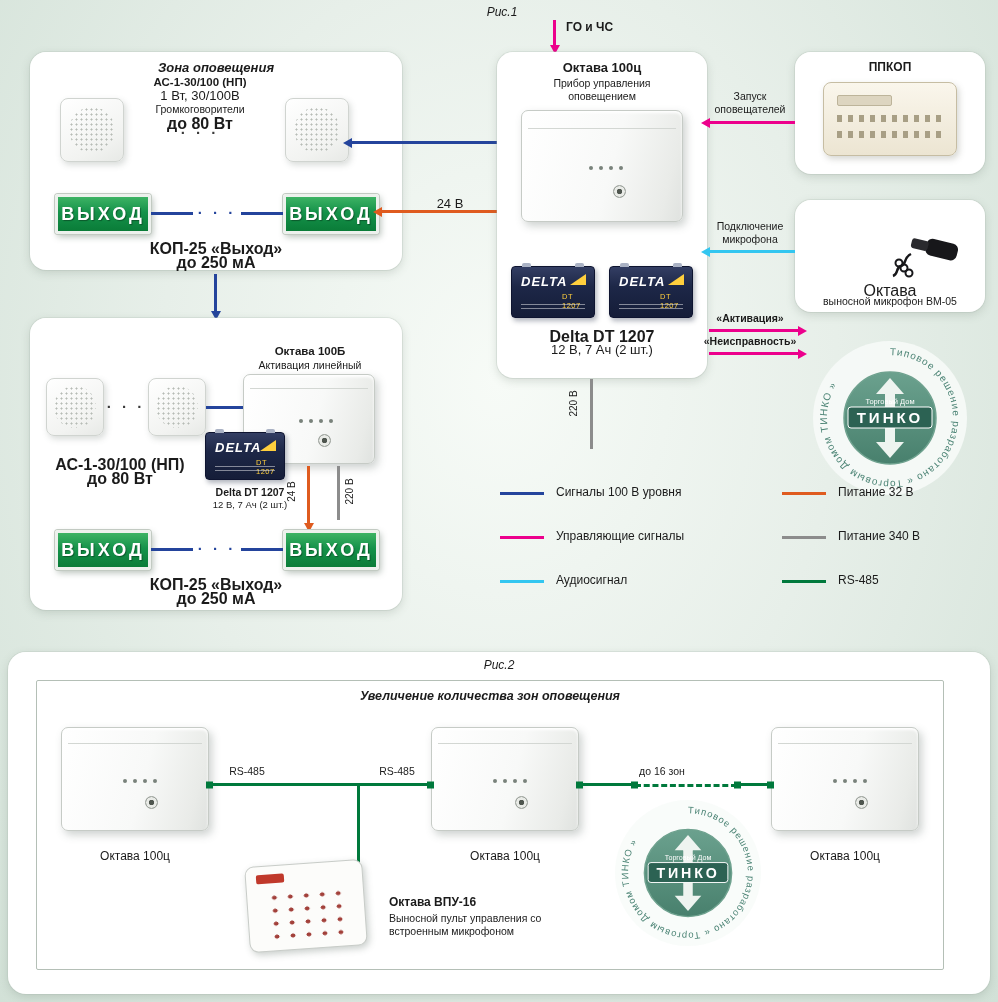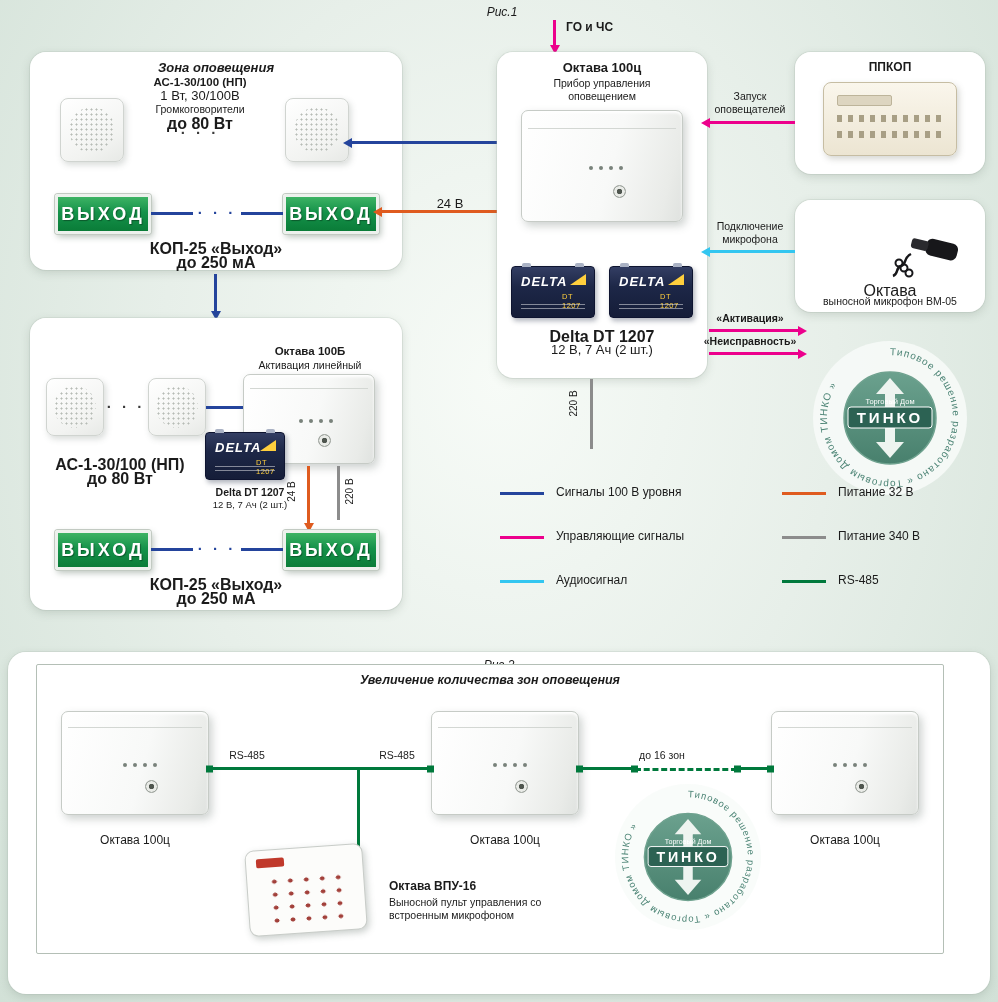--- a/index.html
+++ b/index.html
@@ -257,21 +257,21 @@
   <div class="t f12" style="left:556px;top:573px">Аудиосигнал</div>
   <i class="sw c-p24" style="left:782px;top:492px"></i>
   <div class="t f12" style="left:838px;top:485px">Питание 32 В</div>
   <i class="sw c-p220" style="left:782px;top:536px"></i>
   <div class="t f12" style="left:838px;top:529px">Питание 340 В</div>
   <i class="sw c-rs" style="left:782px;top:580px"></i>
   <div class="t f12" style="left:838px;top:573px">RS-485</div>
 
   <div class="panel" style="left:8px;top:652px;width:982px;height:342px;border-radius:18px">
     <div class="t it f12 ctr" style="left:0;right:0;top:6px">Рис.2</div>
-    <div class="inner-box" style="left:28px;top:12px;width:908px;height:290px">
+    <div class="inner-box" style="left:28px;top:28px;width:908px;height:290px">
       <div class="t it b f125 ctr" style="left:0;right:0;top:8px">Увеличение количества зон оповещения</div>
 
       <div class="cabinet" style="left:24px;top:46px;width:148px;height:104px">
         <div class="leds">
             <i></i>
             <i></i>
             <i></i>
             <i></i>
           </div>
         <div class="keyhole"></div>

